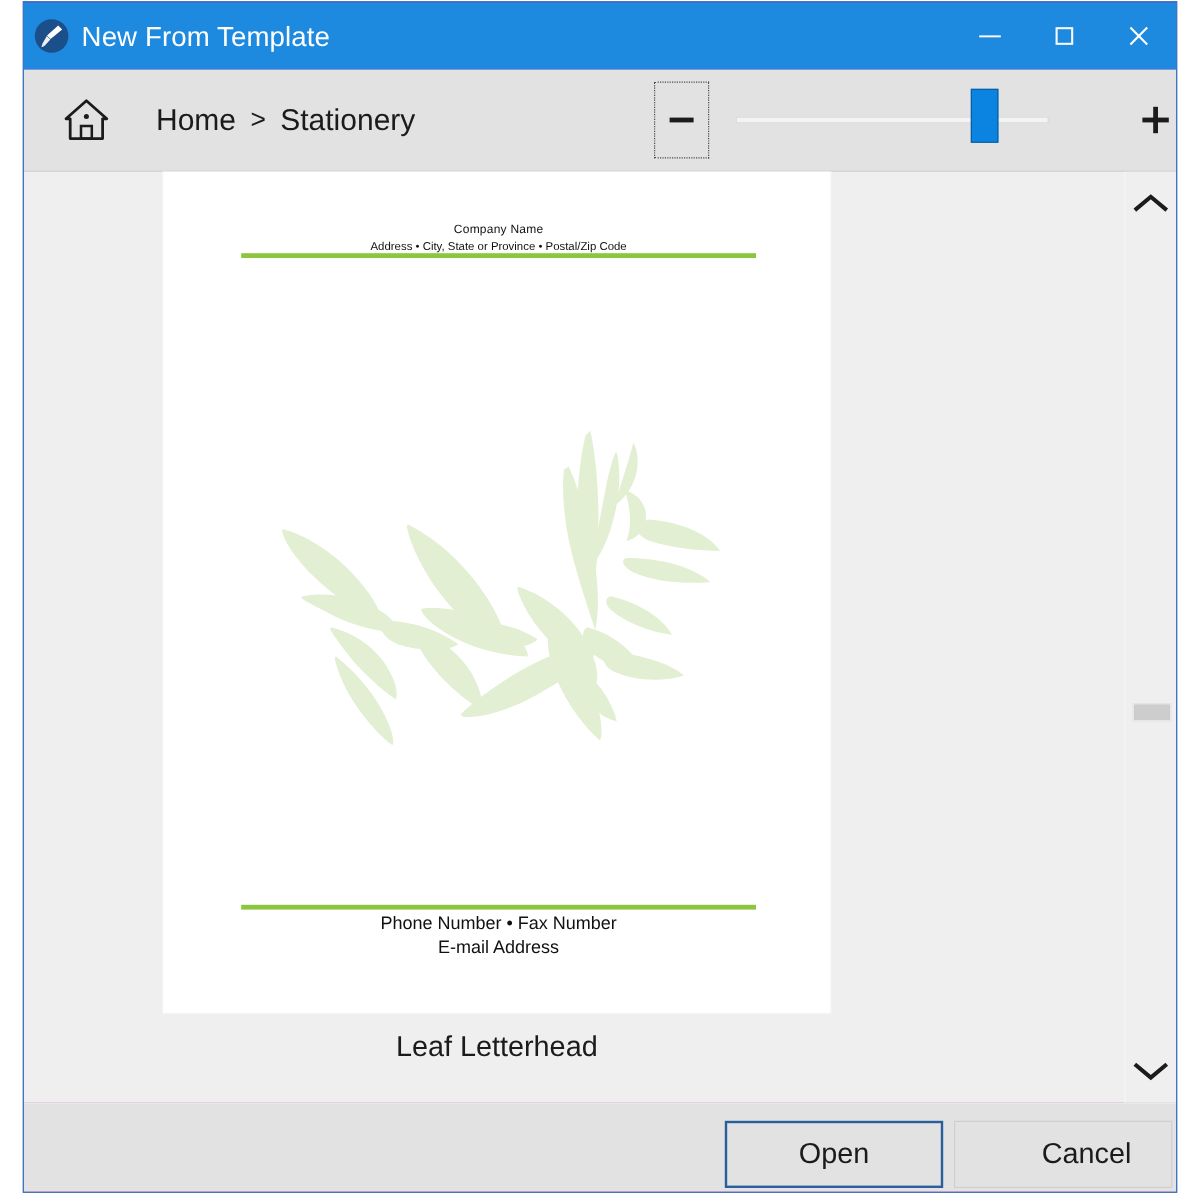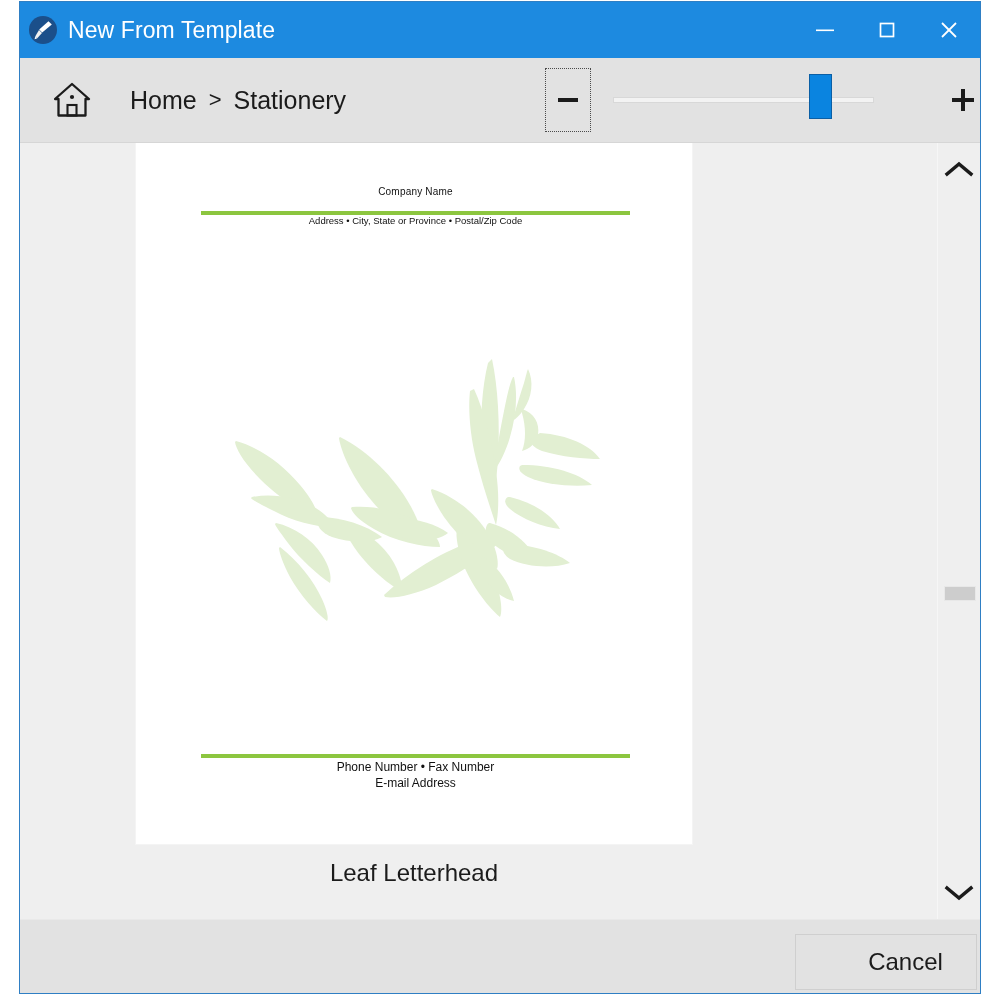--- a/index.html
+++ b/index.html
@@ -171,40 +171,40 @@
     font-size: 10px;
     color: #111111;
     line-height: 1.25;
     letter-spacing: 0.2px;
   }
   .tpl-address {
     font-family: "Liberation Sans", sans-serif;
     font-size: 9.5px;
     color: #111111;
     line-height: 1.25;
-    margin-top: 16px;
+    margin-top: 1px;
   }
   .tpl-rule {
     position: absolute;
     height: 4px;
     background: #8cc63f;
     left: 65px; right: 62px;
   }
   .tpl-rule-top { top: 68px; }
   .tpl-rule-bottom { top: 611px; }
 
   .tpl-footer {
     position: absolute;
     left: 65px; right: 62px;
     top: 617px;
     text-align: center;
   }
   .tpl-footer-line {
     font-family: "Liberation Sans", sans-serif;
-    font-size: 12px;
+    font-size: 15px;
     color: #111111;
     line-height: 1.3;
   }
 
   .leaf-art {
     position: absolute;
     left: 86px; top: 204px;
     width: 384px; height: 274px;
   }
 
@@ -396,16 +396,17 @@
       <div class="sb-thumb"></div>
       <div class="sb-arrow sb-down">
         <svg width="30" height="18" viewBox="0 0 30 18">
           <path d="M3 4 L15 14 L27 4" fill="none" stroke="#1b1b1b" stroke-width="3.4" stroke-linecap="square"></path>
         </svg>
       </div>
     </div>
   </div>
 
   <div class="bottombar">
+    <div class="btn btn-open">Open</div>
     <div class="btn btn-cancel">Cancel</div>
   </div>
 
 </div>
 
 </body></html>

